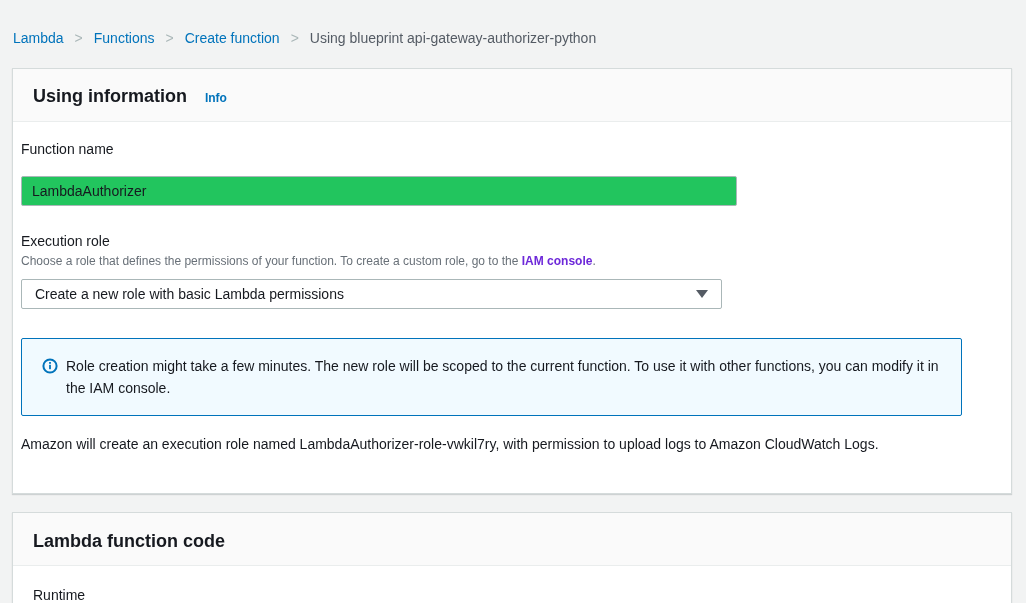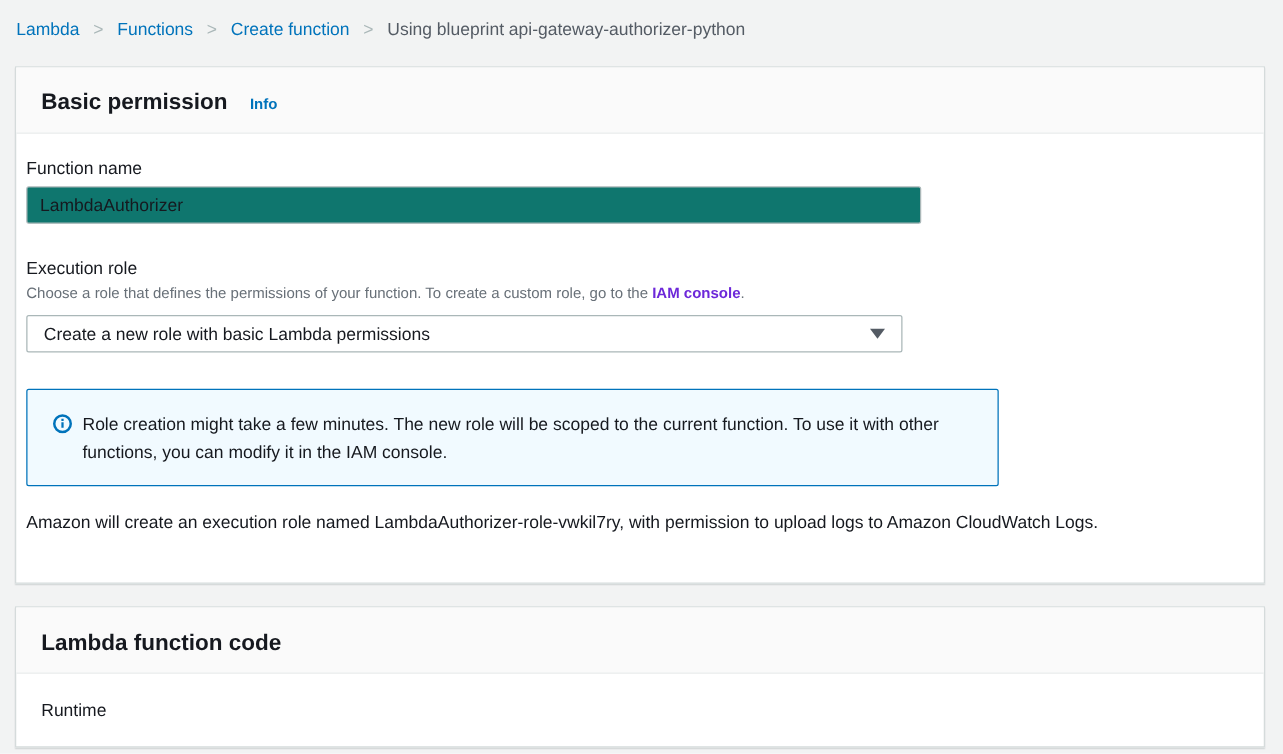--- a/index.html
+++ b/index.html
@@ -8,21 +8,21 @@
     width: 1026px;
     height: 603px;
     overflow: hidden;
     background: #f2f3f3;
     font-family: "Liberation Sans", sans-serif;
     font-size: 14px;
     color: #16191f;
   }
   
   .breadcrumb {
-    padding: 15px 14px 14px 13px;
+    padding: 30px 14px 14px 13px;
     display: flex;
     align-items: center;
     font-size: 14px;
     line-height: 16px;
   }
   .crumb-link { color: #0073bb; cursor: pointer; text-decoration: none; }
   .crumb-current { color: #545b64; }
   .crumb-sep { color: #aab7b8; margin: 0 11px; font-size: 14px; }
 
   
@@ -52,30 +52,30 @@
     margin-left: 14px;
     cursor: pointer;
     text-decoration: none;
     margin-top: 36px;
   }
   .card-body { padding: 18px 20px 26px 8px; }
 
   
   .field-label { display: block; font-size: 14px; color: #16191f; line-height: 18px; }
   .text-input {
-    margin-top: 6px;
+    margin-top: 18px;
     width: 716px;
     height: 30px;
     border: 1px solid #aab7b8;
     border-radius: 2px;
     padding: 4px 10px;
     font-family: "Liberation Sans", sans-serif;
     font-size: 14px;
     color: #16191f;
-    background: #0f766e;
+    background: #22c55e;
     outline: none;
     display: block;
   }
   .execution-role { margin-top: 26px; }
   .field-desc {
     margin-top: 3px;
     font-size: 12px;
     color: #687078;
     line-height: 16px;
   }
@@ -97,21 +97,21 @@
   .select-arrow {
     width: 0; height: 0;
     border-left: 6px solid transparent;
     border-right: 6px solid transparent;
     border-top: 8px solid #545b64;
   }
 
   
   .alert {
     margin-top: 29px;
-    width: 778px;
+    width: 941px;
     border: 1px solid #0073bb;
     border-radius: 2px;
     background: #f1faff;
     padding: 16px 16px;
     display: flex;
     align-items: flex-start;
     font-size: 14px;
     line-height: 22px;
     color: #16191f;
   }
@@ -139,21 +139,21 @@
   <span class="crumb-sep">&gt;</span>
   <a class="crumb-link">Functions</a>
   <span class="crumb-sep">&gt;</span>
   <a class="crumb-link">Create function</a>
   <span class="crumb-sep">&gt;</span>
   <span class="crumb-current">Using blueprint api-gateway-authorizer-python</span>
 </nav>
 
 <section class="card">
   <div class="card-header">
-    <h2 class="card-title">Basic permission</h2>
+    <h2 class="card-title">Using information</h2>
     <a class="info-link">Info</a>
   </div>
   <div class="card-body">
 
     <div>
       <label class="field-label">Function name</label>
       <input class="text-input" type="text" value="LambdaAuthorizer" style="">
     </div>
 
     <div class="execution-role">

